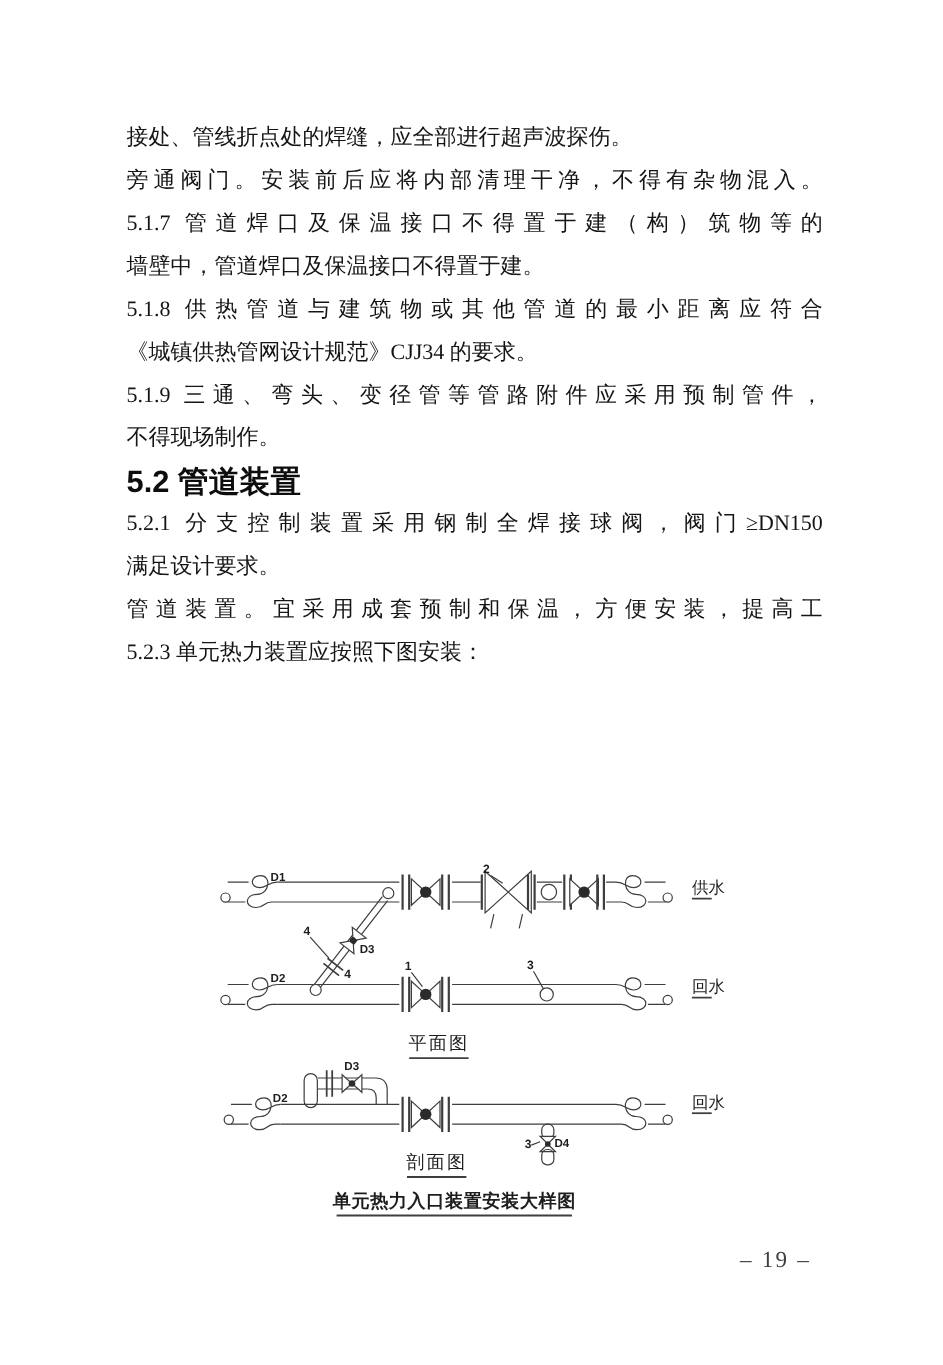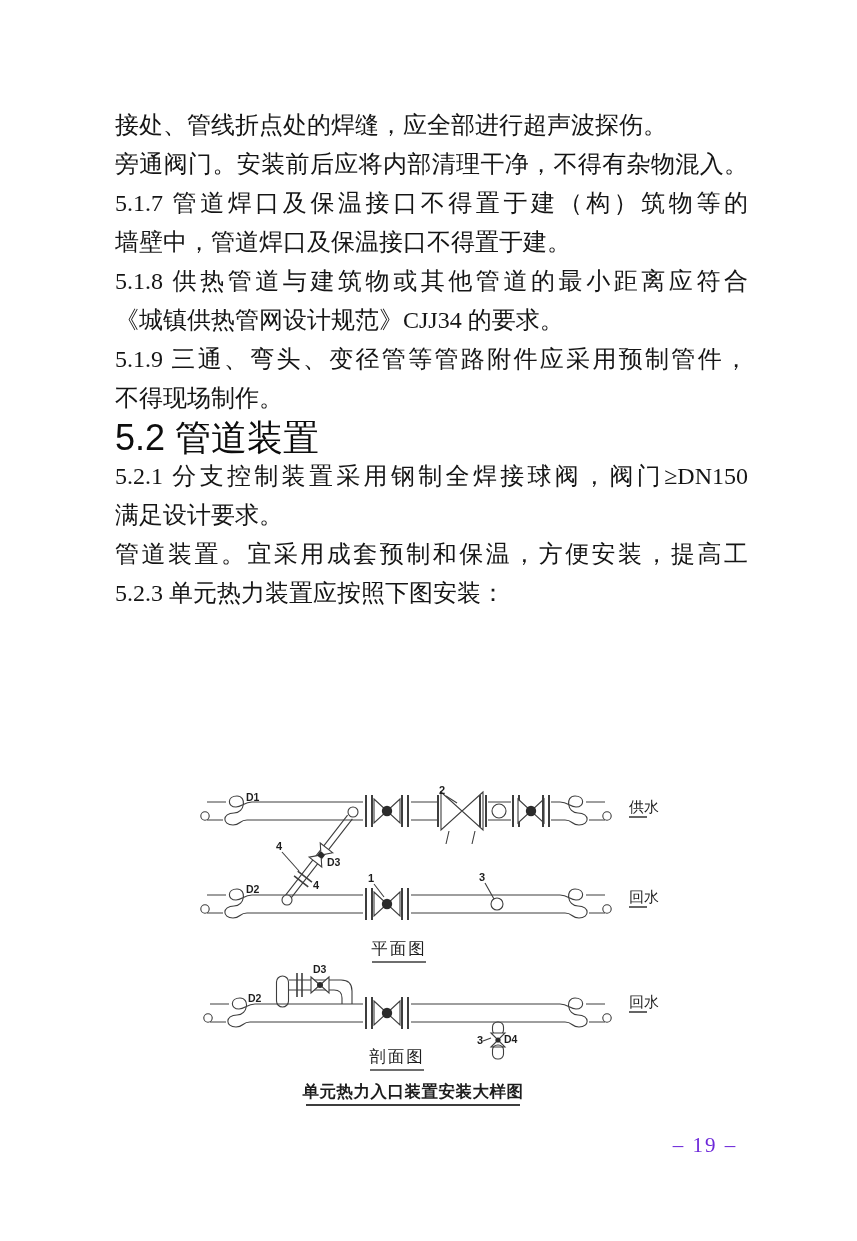--- a/index.html
+++ b/index.html
@@ -1,36 +1,36 @@
 <!DOCTYPE html>
 <html><head>
 <meta charset="utf-8">
 <style>
   html,body{margin:0;padding:0;background:#fff;}
   .page{position:relative;width:857px;height:1241px;background:#ffffff;overflow:hidden;
         font-family:"Liberation Serif","DejaVu Serif",serif;color:#111;}
   .text-block{position:absolute;left:115px;top:106px;width:633px;}
-  .line{font-size:24px;line-height:39px;height:39px;white-space:normal;color:#151515;}
+  .line{font-size:20px;line-height:39px;height:39px;white-space:normal;color:#151515;}
   .j{text-align:justify;text-align-last:justify;}
   .l{text-align:left;}
-  .heading{font-family:"Liberation Sans","DejaVu Sans",sans-serif;font-weight:400;font-size:36px;color:#0d0d0d;}
+  .heading{font-family:"Liberation Sans","DejaVu Sans",sans-serif;font-weight:700;font-size:28px;color:#0d0d0d;}
   .figure-svg{position:absolute;left:0;top:775px;width:857px;height:345px;}
   svg path,svg line,svg rect,svg circle{stroke:#3e3e3e;stroke-width:1.1;fill:none;}
   svg .wf{fill:#ffffff;}
   svg .dot{fill:#2b2b2b;stroke:none;}
   svg .thick{stroke-width:2;}
   svg .mid{stroke-width:1.6;}
   svg text{stroke:none;fill:#1d1d1d;font-family:"Liberation Sans","DejaVu Sans",sans-serif;}
   .lbl{font-size:10.5px;font-weight:700;}
   .num{font-size:11px;font-weight:700;}
   .cn{font-size:15px;}
   .cap{font-size:16.5px;letter-spacing:2px;}
   .maincap{font-size:16.5px;font-weight:700;letter-spacing:0.5px;}
   .footer{position:absolute;left:640px;top:1133px;width:130px;text-align:center;
-          font-size:21px;color:#6d28d9;letter-spacing:2px;}
+          font-size:21px;color:#404040;letter-spacing:2px;}
 </style>
 </head>
 <body>
 
 <div class="page">
 
   <div class="text-block">
     <div class="line l">接处、管线折点处的焊缝，应全部进行超声波探伤。</div>
     <div class="line j">旁通阀门。安装前后应将内部清理干净，不得有杂物混入。</div>
     <div class="line j">5.1.7 管道焊口及保温接口不得置于建（构）筑物等的</div>

